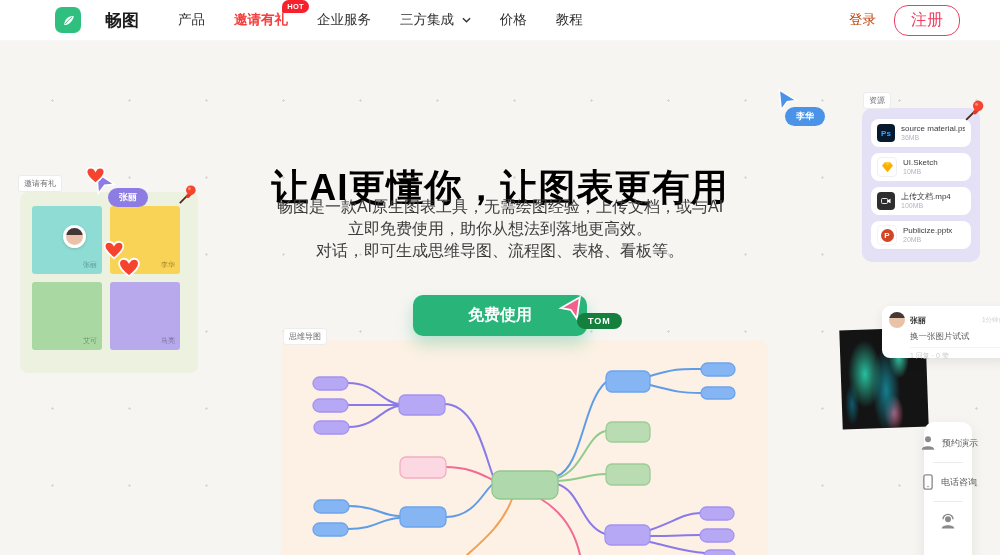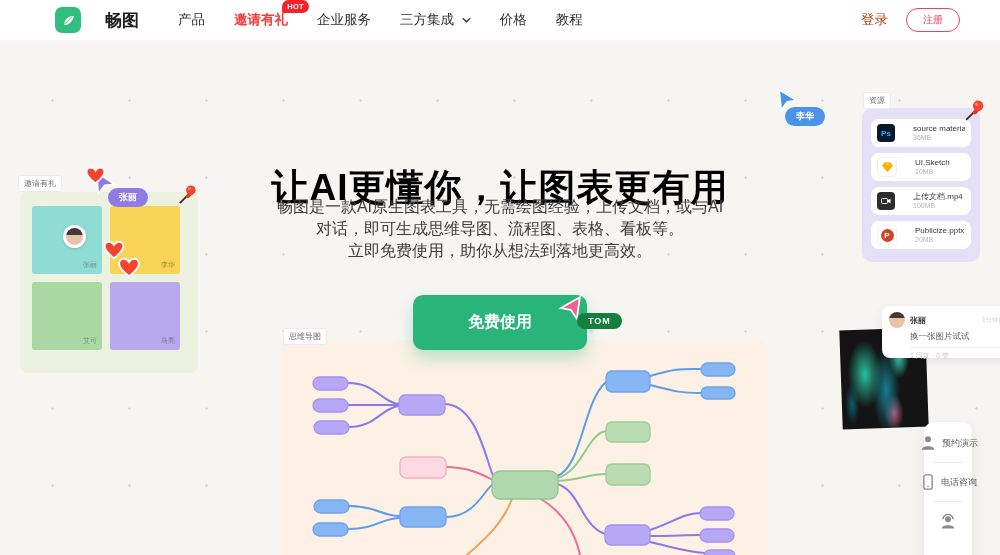--- a/index.html
+++ b/index.html
@@ -17,29 +17,29 @@
            align-items:center;justify-content:center}
   .logo-tx{font-size:17px;font-weight:bold;color:#1c1c1c}
   .menu{position:absolute;left:178px;top:0;height:40px;display:flex;align-items:center;gap:29px}
   .mi{font-size:13.5px;color:#2e2e2e;cursor:pointer;position:relative;white-space:nowrap}
   .mi.hot{color:#f53f3f;font-weight:bold}
   .hotbadge{position:absolute;top:-11px;right:-21px;background:#f5222d;color:#fff;
     font-size:7.5px;font-weight:bold;padding:2px 5px;border-radius:8px 8px 8px 2px;letter-spacing:.3px}
   .chev{margin-left:4px;display:inline-block;vertical-align:1px}
   .navright{position:absolute;right:40px;top:0;height:40px;display:flex;align-items:center;gap:18px}
   .login{font-size:13.5px;color:#c2410c;cursor:pointer}
-  .register{font-size:10px;color:#ee3f63;border:1.5px solid #ee3f63;border-radius:14px;
+  .register{font-size:16px;color:#ee3f63;border:1.5px solid #ee3f63;border-radius:14px;
     padding:4px 16px;background:#fff;font-weight:500;cursor:pointer}
 
   
   .h1{position:absolute;left:0;top:138px;width:1000px;text-align:center;font-size:37px;
       font-weight:800;color:#000000;letter-spacing:1px;z-index:3}
   .sub{position:absolute;left:0;top:196px;width:1000px;text-align:center;font-size:16px;
       line-height:22px;color:#3d3d3d;z-index:3}
-  .cta{position:absolute;left:413px;top:295px;width:174px;height:55px;background:#29b479;
+  .cta{position:absolute;left:413px;top:295px;width:174px;height:41px;background:#29b479;
       border:none;border-radius:10px;color:#fff;font-size:16px;font-weight:bold;z-index:4;
       box-shadow:0 8px 16px rgba(41,180,121,.30);cursor:pointer;font-family:inherit}
 
   
   .cursor{position:absolute;z-index:25}
   .tag{position:absolute;z-index:25;color:#fff;font-size:9px;font-weight:bold;
        padding:3px 11px;border-radius:10px;white-space:nowrap}
   .tag.purple{background:#8d7ce4}
   .tag.blue{background:#4b93e9}
   .tag.pink{background:#15803d;letter-spacing:1px}
@@ -57,21 +57,21 @@
      background:linear-gradient(180deg,#443736 0%,#443736 40%,#e9c2a8 40%)}
 
   .heart{position:absolute;z-index:26}
   .pin{position:absolute;z-index:26}
 
   
   .rescard{position:absolute;left:862px;top:108px;width:118px;height:154px;background:#e4e0f6;
      border-radius:10px;z-index:2;padding:11px 9px;box-sizing:border-box;
      display:flex;flex-direction:column;gap:6px}
   .frow{background:#fff;border-radius:8px;height:28px;display:flex;align-items:center;
-     padding:0 6px;gap:18px}
+     padding:0 6px;gap:6px}
   .ficon{width:18px;height:18px;border-radius:4px;flex:0 0 auto;display:flex;
      align-items:center;justify-content:center;font-weight:bold}
   .ficon.psd{background:#06192e;color:#31a8ff;font-size:8px}
   .ficon.sketch{background:#fff;border:1px solid #f0f0f0}
   .ficon.video{background:#2e2e2e}
   .ficon.ppt{background:#fff;border:1px solid #f4f4f4}
   .pptdot{width:13px;height:13px;border-radius:50%;background:#d14424;color:#fff;
      font-size:8px;font-weight:bold;display:flex;align-items:center;justify-content:center}
   .fmeta{display:flex;flex-direction:column;line-height:1.25;overflow:hidden}
   .fname{font-size:8px;color:#3a3a3a;white-space:nowrap}
@@ -146,22 +146,22 @@
   </div>
   <div class="navright">
     <span class="login">登录</span>
     <button class="register">注册</button>
   </div>
 </nav>
 
 <h1 class="h1">让AI更懂你，让图表更有用</h1>
 <div class="sub">
   <div>畅图是一款AI原生图表工具，无需绘图经验，上传文档，或与AI</div>
+  <div>立即免费使用，助你从想法到落地更高效。</div>
   <div>对话，即可生成思维导图、流程图、表格、看板等。</div>
-  <div>立即免费使用，助你从想法到落地更高效。</div>
 </div>
 <button class="cta">免费使用</button>
 
 <span class="cursor" style="left:558px;top:296px">
   <svg width="26" height="26" viewBox="0 0 20 20" style="transform:scaleX(-1) rotate(8deg)">
       <path d="M2,2 L17.5,8.2 L10.3,10.6 L6.6,18 Z" fill="#f2608e" stroke="#fff" stroke-width="1.4"></path>
     </svg>
 </span>
 <span class="tag pink" style="left:577px;top:313px">TOM</span>
 

